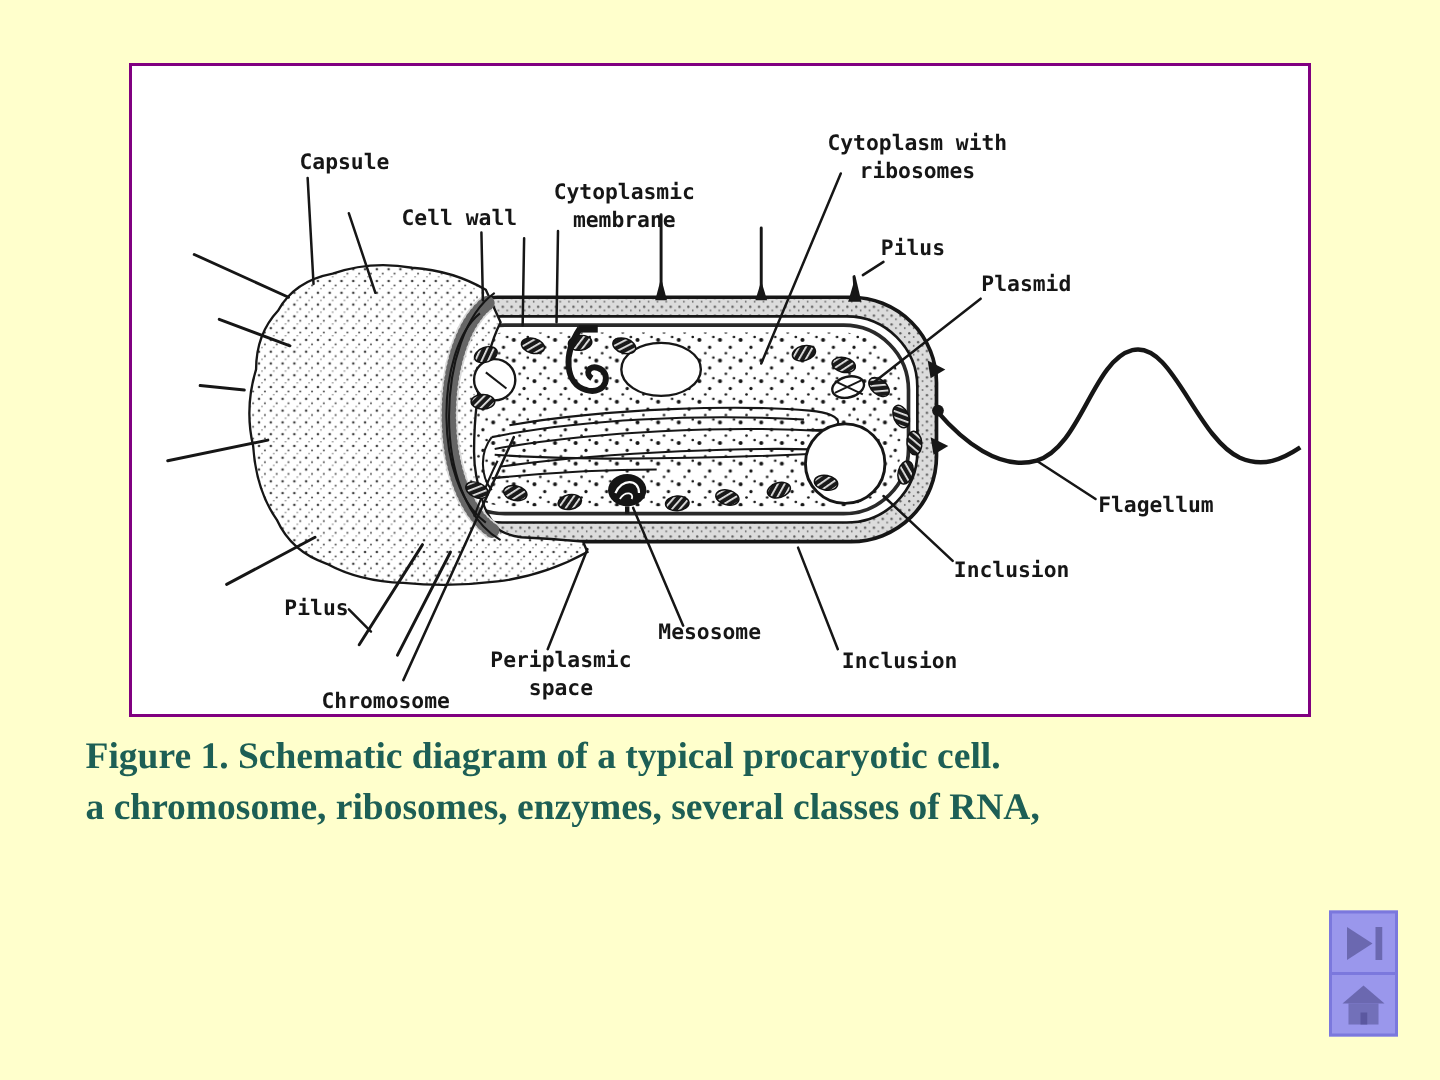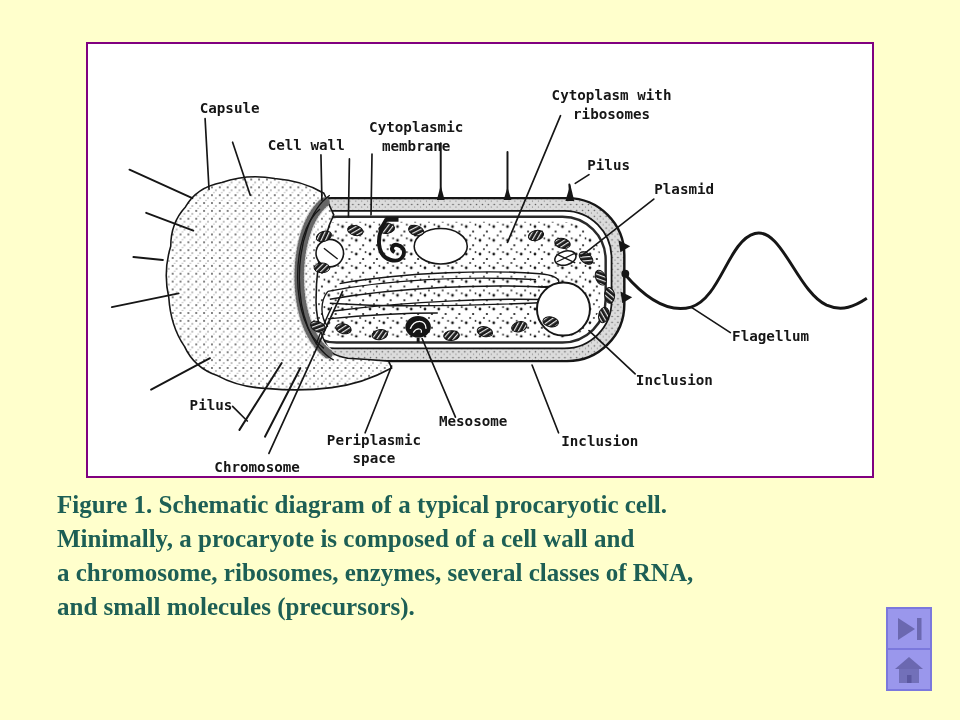--- a/index.html
+++ b/index.html
@@ -221,23 +221,21 @@
           <g>
             <text x="121" y="373" text-anchor="middle" class="dlabel"><tspan x="121" dy="0">Pilus</tspan></text>
             <line x1="143" y1="369" x2="158" y2="384" class="leader"></line>
           </g>
         </g>
     </svg>
   </div>
 
   <div class="caption">
     <div>Figure 1. Schematic diagram of a typical procaryotic cell.</div>
-    <div>Minimally, a procaryote is composed of a cell wall and</div>
     <div>a chromosome, ribosomes, enzymes, several classes of RNA,</div>
-    <div>and small molecules (precursors).</div>
   </div>
 
   <div class="nav">
     <button type="button">
       <span>
         <svg width="30" height="28" viewBox="0 0 30 28">
           <polygon points="4,3 21,14 4,25" style="fill:var(--nav-icon,#6B68B0)"></polygon>
           <rect x="23" y="3" width="4.5" height="22" style="fill:var(--nav-icon,#6B68B0)"></rect>
         </svg>
       </span>

